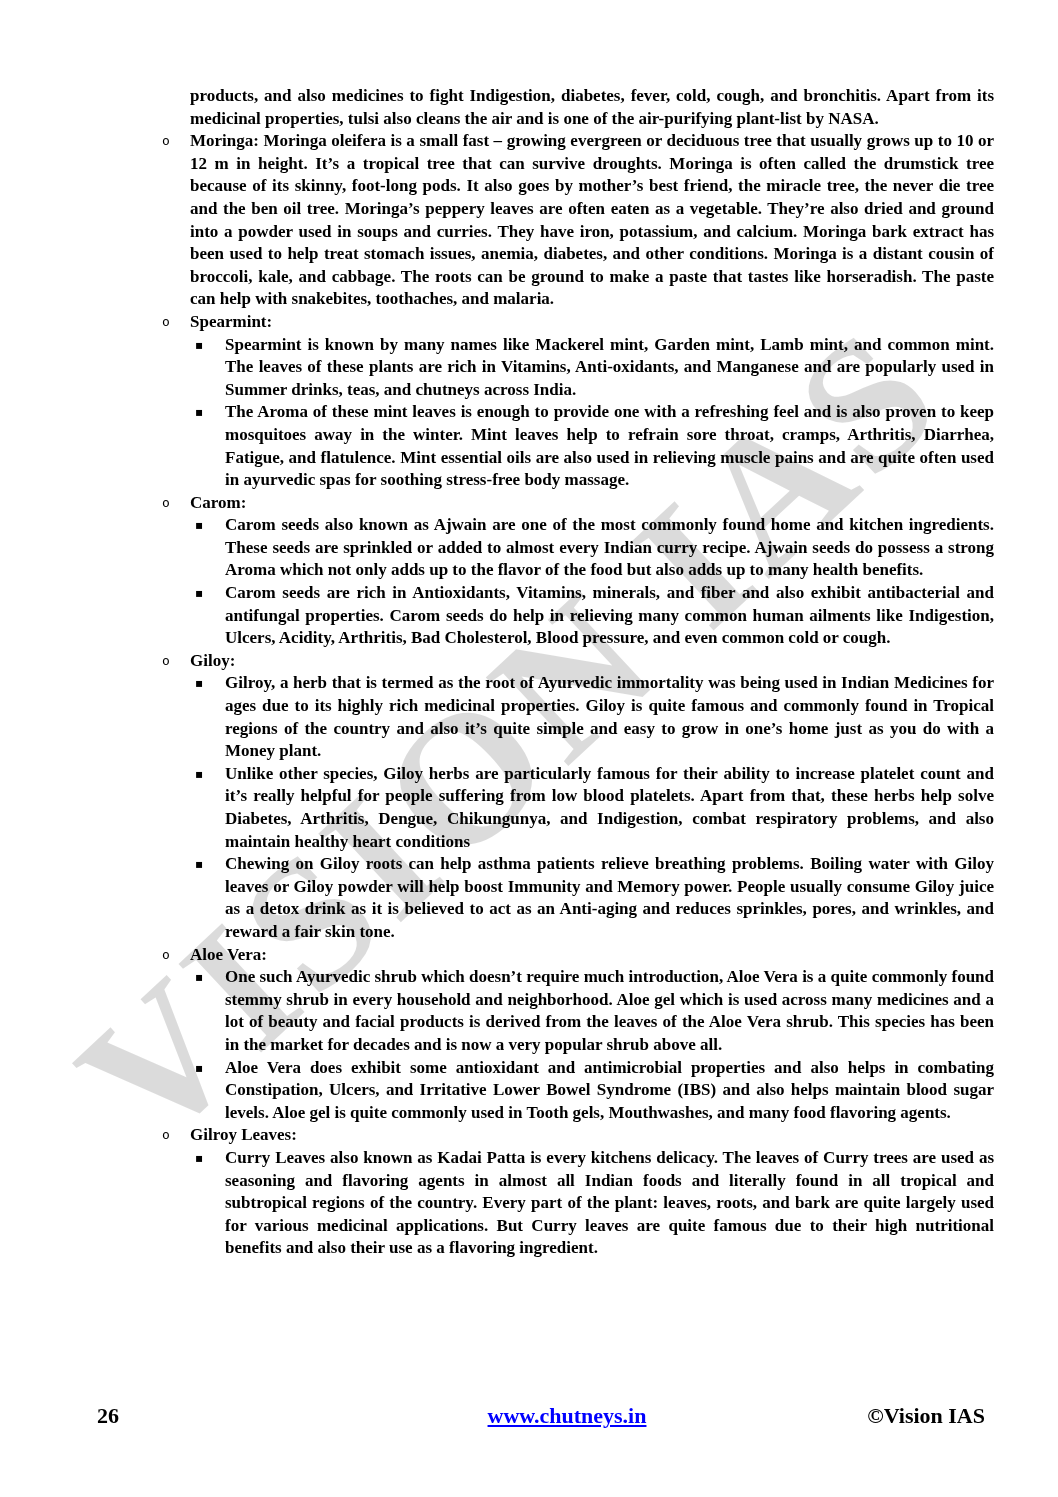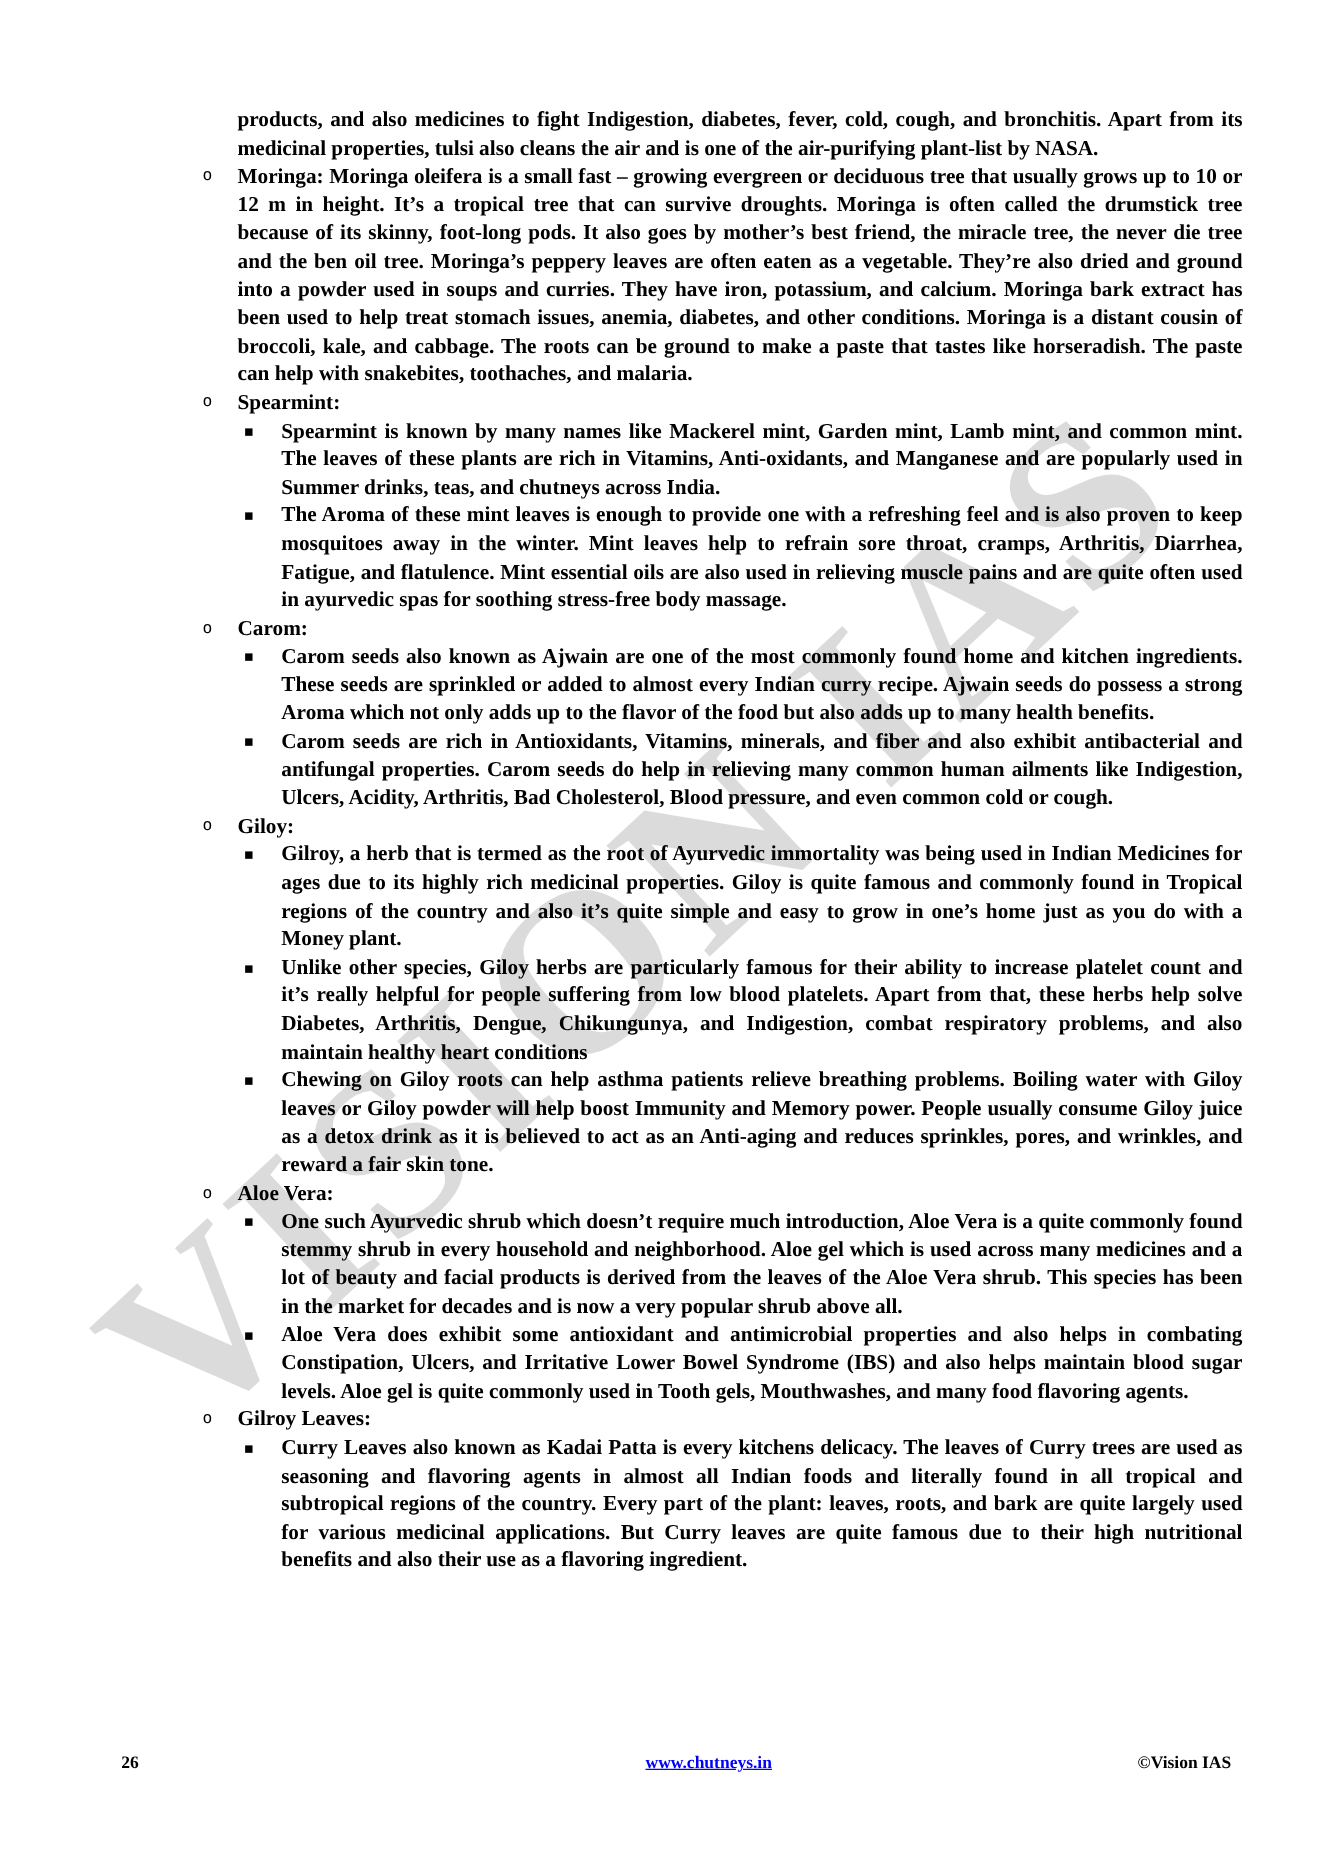--- a/index.html
+++ b/index.html
@@ -27,21 +27,21 @@
   .m1{
     position:absolute;left:-28px;top:0;
     font-family:"DejaVu Sans Mono",monospace;font-size:13px;font-weight:normal;
   }
   .m2{
     position:absolute;left:-30px;top:0;
     font-family:"DejaVu Sans",sans-serif;font-size:12px;font-weight:normal;
   }
   .hdr{font-weight:bold;text-align:left;}
   .footer{position:absolute;left:0;top:1403px;width:1058px;height:24px;
-    font-size:14px;font-weight:bold;z-index:1;}
+    font-size:22px;font-weight:bold;z-index:1;}
   .pagenum{position:absolute;left:97px;top:0;}
   .site{position:absolute;left:567px;top:0;transform:translateX(-50%);
     text-decoration:underline;cursor:pointer;}
   .copyright{position:absolute;right:73px;top:0;}
 </style>
 </head>
 <body>
 
 <div class="page">
   <div class="watermark">VISION IAS</div>

